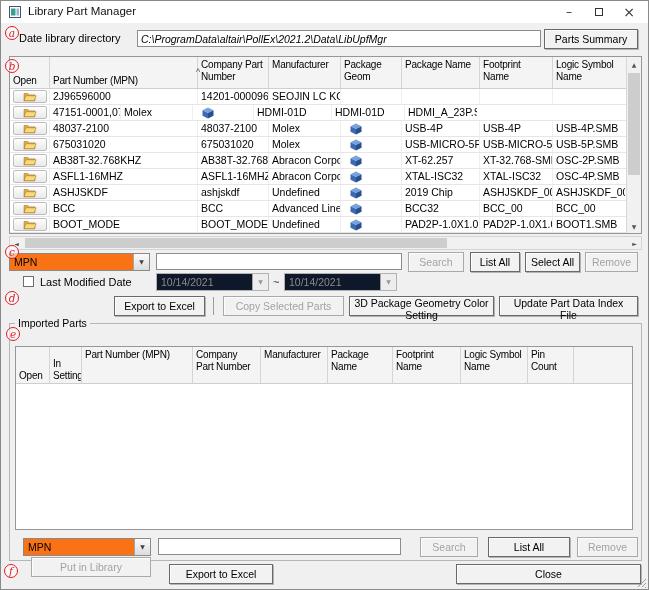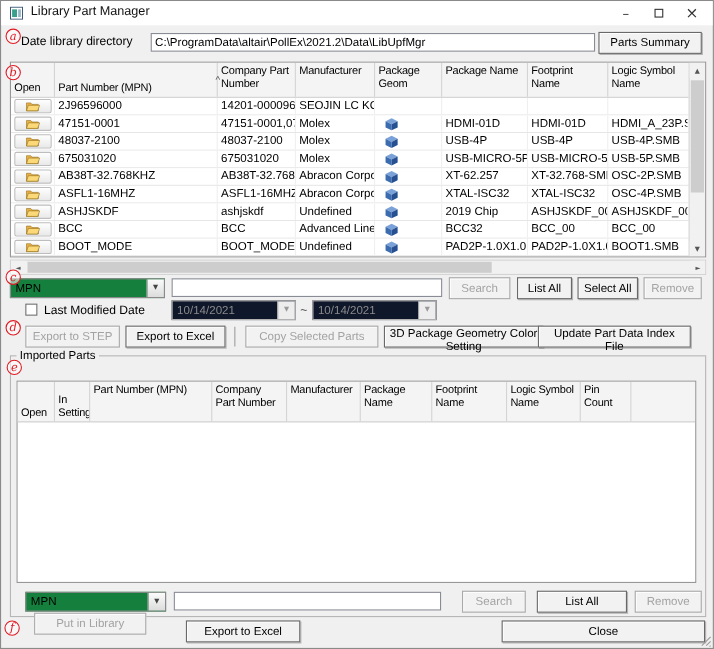--- a/index.html
+++ b/index.html
@@ -12,28 +12,28 @@
   .app-icon{position:absolute;left:8px;top:5px;width:12px;height:12px;}
   .title{position:absolute;left:27px;top:4px;font-size:11.5px;color:#111;}
   .capbtn{position:absolute;top:0;width:30px;height:22px;border:0;background:transparent;color:#333;
           font-size:12px;line-height:22px;text-align:center;padding:0;font-family:"DejaVu Sans",sans-serif;}
   .maxbox{display:inline-block;width:8px;height:8px;border:1px solid #333;margin-top:6px;}
   
   .lbl{position:absolute;color:#000;}
   
   .tinput{position:absolute;height:17px;border:1px solid #898c95;background:#fff;padding:1px 3px;
           font-family:"Liberation Sans",sans-serif;font-size:10.5px;}
-  .tinput.ro{background:#fff;}
+  .tinput.ro{background:#fff;font-style:italic;}
   
   .btn{position:absolute;height:20px;background:#f2f2f2;border:1px solid #696969;
        box-shadow:inset 1px 1px 0 #fdfdfd, 1px 1px 0 rgba(0,0,0,0.25);
        font-family:"Liberation Sans",sans-serif;font-size:10.5px;color:#000;padding:0 4px;}
   .btn--d{color:#a3a3a3;border-color:#a9a9a9;box-shadow:inset 1px 1px 0 #fdfdfd;}
   
-  .combo{position:absolute;height:18px;background:#15803d;border:1px solid #8a8a8a;}
+  .combo{position:absolute;height:18px;background:#f97316;border:1px solid #8a8a8a;}
   .combo-val{position:absolute;left:4px;top:2px;font-size:10.5px;}
   .combo-dd{position:absolute;right:0;top:0;bottom:0;width:16px;background:linear-gradient(#fbfbfb,#dcdcdc);
             border-left:1px solid #a5a5a5;text-align:center;}
   .dd-glyph{font-family:"DejaVu Sans",sans-serif;font-size:6px;color:#444;line-height:16px;}
   .combo--d{background:#0f172a;border-color:#b2b2b2;}
   .combo--d .combo-val{color:#8b8b8b;}
   .combo--d .combo-dd{background:#ededed;}
   .combo--d .dd-glyph{color:#9a9a9a;}
   
   .checkbox{position:absolute;width:11px;height:11px;background:#fff;border:1px solid #6e6e6e;}
@@ -133,21 +133,20 @@
       <div class="td m7"></div>
     </div>
     <div class="tr">
       <div class="td m0">
           <button class="folder-btn">
             <svg width="14" height="11">
               <use href="#i-folder"></use>
             </svg>
           </button>
         </div>
-      <div class="td m1">47151-0001</div>
       <div class="td m2">47151-0001,0712</div>
       <div class="td m3">Molex</div>
       <div class="td m4">
           <svg class="geom-wrap">
             <use href="#i-cube"></use>
           </svg>
         </div>
       <div class="td m5">HDMI-01D</div>
       <div class="td m6">HDMI-01D</div>
       <div class="td m7">HDMI_A_23P.SMB</div>
@@ -321,26 +320,25 @@
   <div class="combo combo--d" style="left:155px;top:272px;width:113px">
     <span class="combo-val">10/14/2021</span>
     <span class="combo-dd"><span class="dd-glyph">▼</span></span>
   </div>
   <span class="tilde" style="left:272px;top:275px">~</span>
   <div class="combo combo--d" style="left:283px;top:272px;width:113px">
     <span class="combo-val">10/14/2021</span>
     <span class="combo-dd"><span class="dd-glyph">▼</span></span>
   </div>
 
-  <button class="btn btn--d" style="left:22px;top:295px;width:86px">Export to STEP</button>
   <button class="btn" style="left:113px;top:295px;width:91px">Export to Excel</button>
   <div class="vsep" style="left:212px;top:296px;height:18px"></div>
   <button class="btn btn--d" style="left:222px;top:295px;width:121px">Copy Selected Parts</button>
   <button class="btn" style="left:348px;top:295px;width:145px">3D Package Geometry Color Setting</button>
-  <button class="btn" style="left:488px;top:295px;width:139px">Update Part Data Index File</button>
+  <button class="btn" style="left:498px;top:295px;width:139px">Update Part Data Index File</button>
 
   <div class="groupbox" style="left:8px;top:322px;width:633px;height:238px"></div>
   <span class="grouplbl" style="left:14px;top:316px">Imported Parts</span>
 
   <div class="grid" style="left:14px;top:345px;width:618px;height:184px">
     <div class="ghead" style="height:37px">
       <div class="th bot i0">Open</div>
       <div class="th bot i1">In Setting</div>
       <div class="th i2">Part Number (MPN)</div>
       <div class="th i3">Company Part Number</div>
@@ -355,21 +353,21 @@
 
   <div class="combo" style="left:22px;top:537px;width:128px">
     <span class="combo-val">MPN</span>
     <span class="combo-dd"><span class="dd-glyph">▼</span></span>
   </div>
   <input class="tinput" style="left: 157px; top: 537px; width: 243px;" value="">
   <button class="btn btn--d" style="left:419px;top:536px;width:58px">Search</button>
   <button class="btn" style="left:487px;top:536px;width:82px">List All</button>
   <button class="btn btn--d" style="left:576px;top:536px;width:61px">Remove</button>
 
-  <button class="btn btn--d" style="left:30px;top:556px;width:102px">Put in Library</button>
+  <button class="btn btn--d" style="left:30px;top:556px;width:120px">Put in Library</button>
   <button class="btn" style="left:168px;top:563px;width:104px">Export to Excel</button>
   <button class="btn" style="left:455px;top:563px;width:185px">Close</button>
 
   <svg class="abs" style="right:1px;bottom:1px" width="11" height="11">
     <line x1="10" y1="2" x2="2" y2="10" stroke="#9a9a9a" stroke-width="1"></line>
     <line x1="10" y1="6" x2="6" y2="10" stroke="#9a9a9a" stroke-width="1"></line>
     <line x1="10" y1="10" x2="9" y2="11" stroke="#9a9a9a" stroke-width="1"></line>
   </svg>
 
   <span class="ann" style="left:4px;top:25px">a</span>

